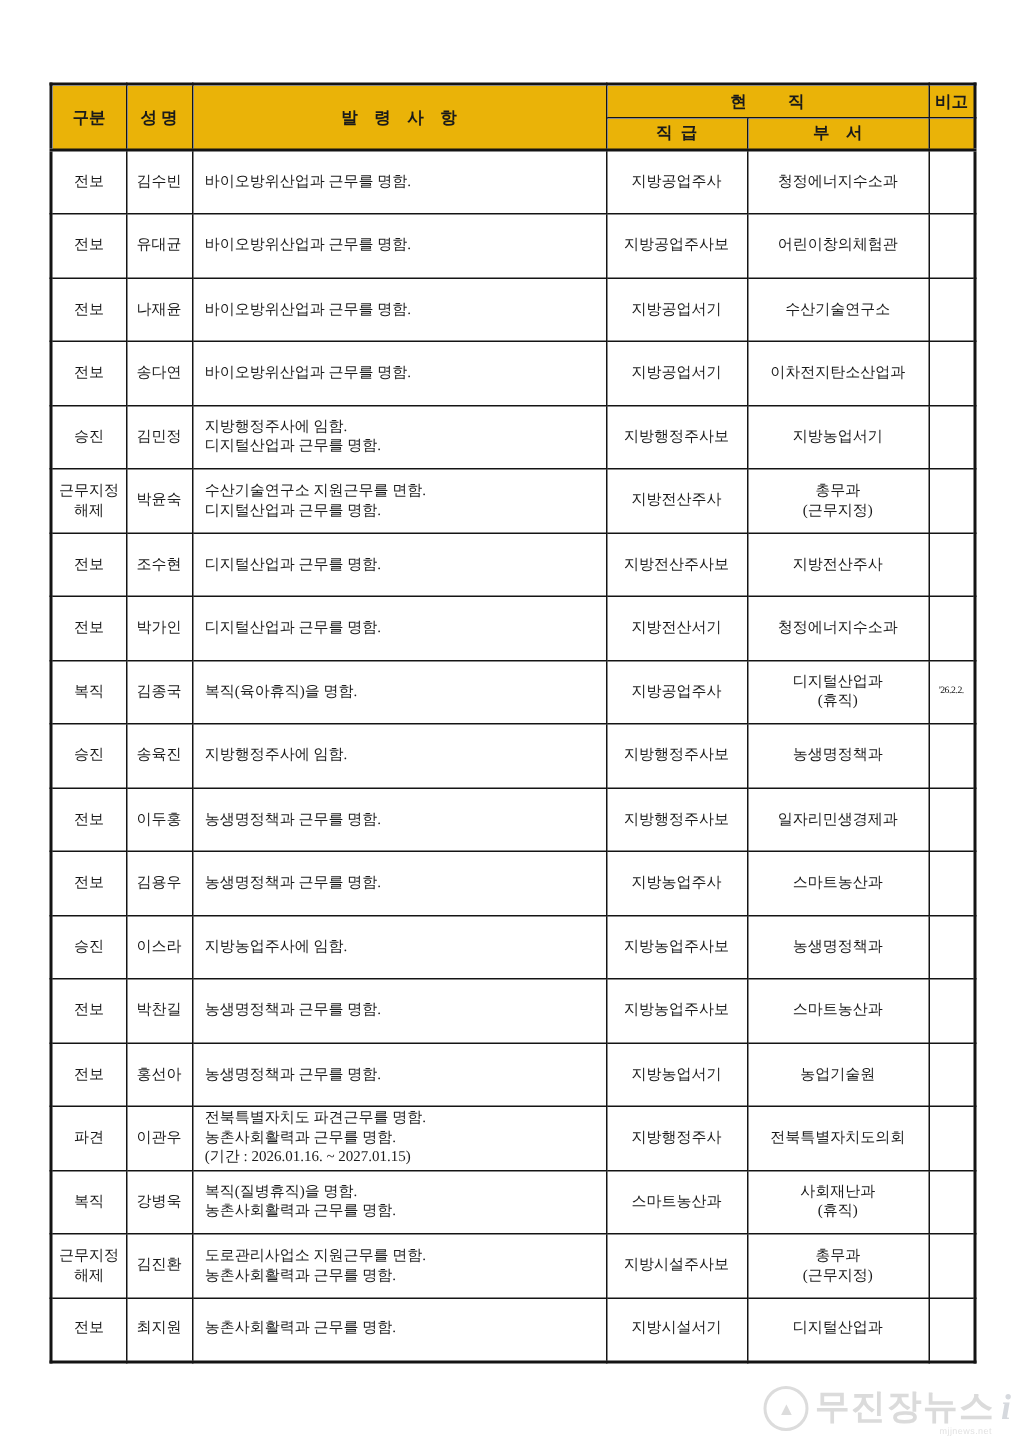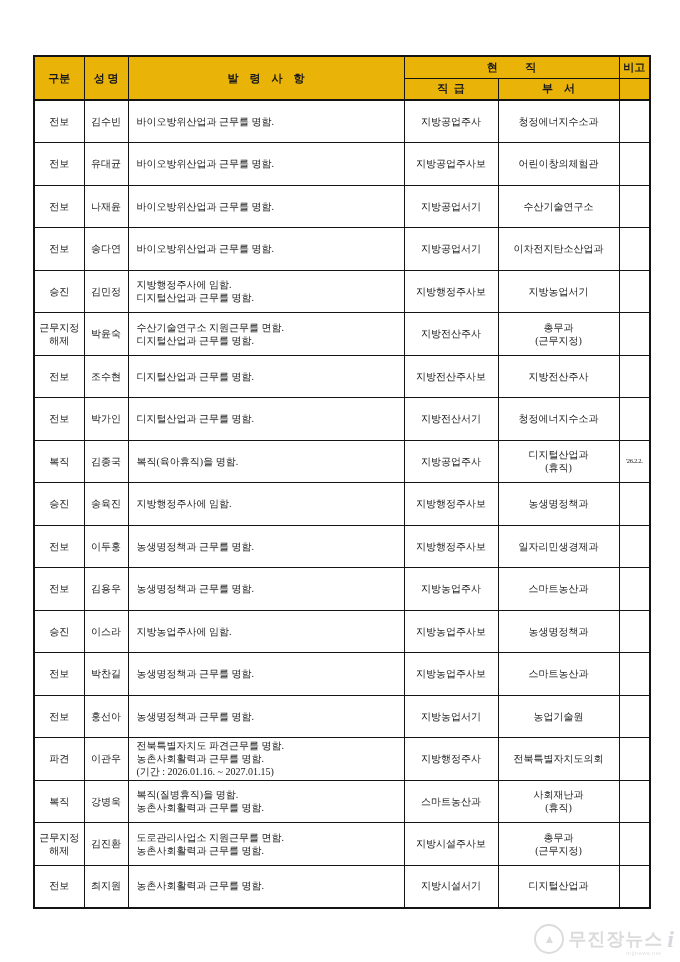--- a/index.html
+++ b/index.html
@@ -73,23 +73,23 @@
     border: 2px solid #dcdcdc;
     display: flex;
     align-items: center;
     justify-content: center;
     font-size: 12px;
     color: #dcdcdc;
     flex: 0 0 auto;
   }
   .wm-textwrap { position: relative; }
   .wm-text {
-    font-family: Liberation Sans, sans-serif;
+    font-family: Liberation Mono, monospace;
     font-weight: bold;
-    font-size: 18px;
+    font-size: 23px;
     letter-spacing: 1px;
     color: #dbdbdb;
     line-height: 1;
   }
   .wm-sub {
     position: absolute;
     right: 2px;
     bottom: -7px;
     font-family: "Liberation Sans", "DejaVu Sans", sans-serif;
     font-size: 6px;

